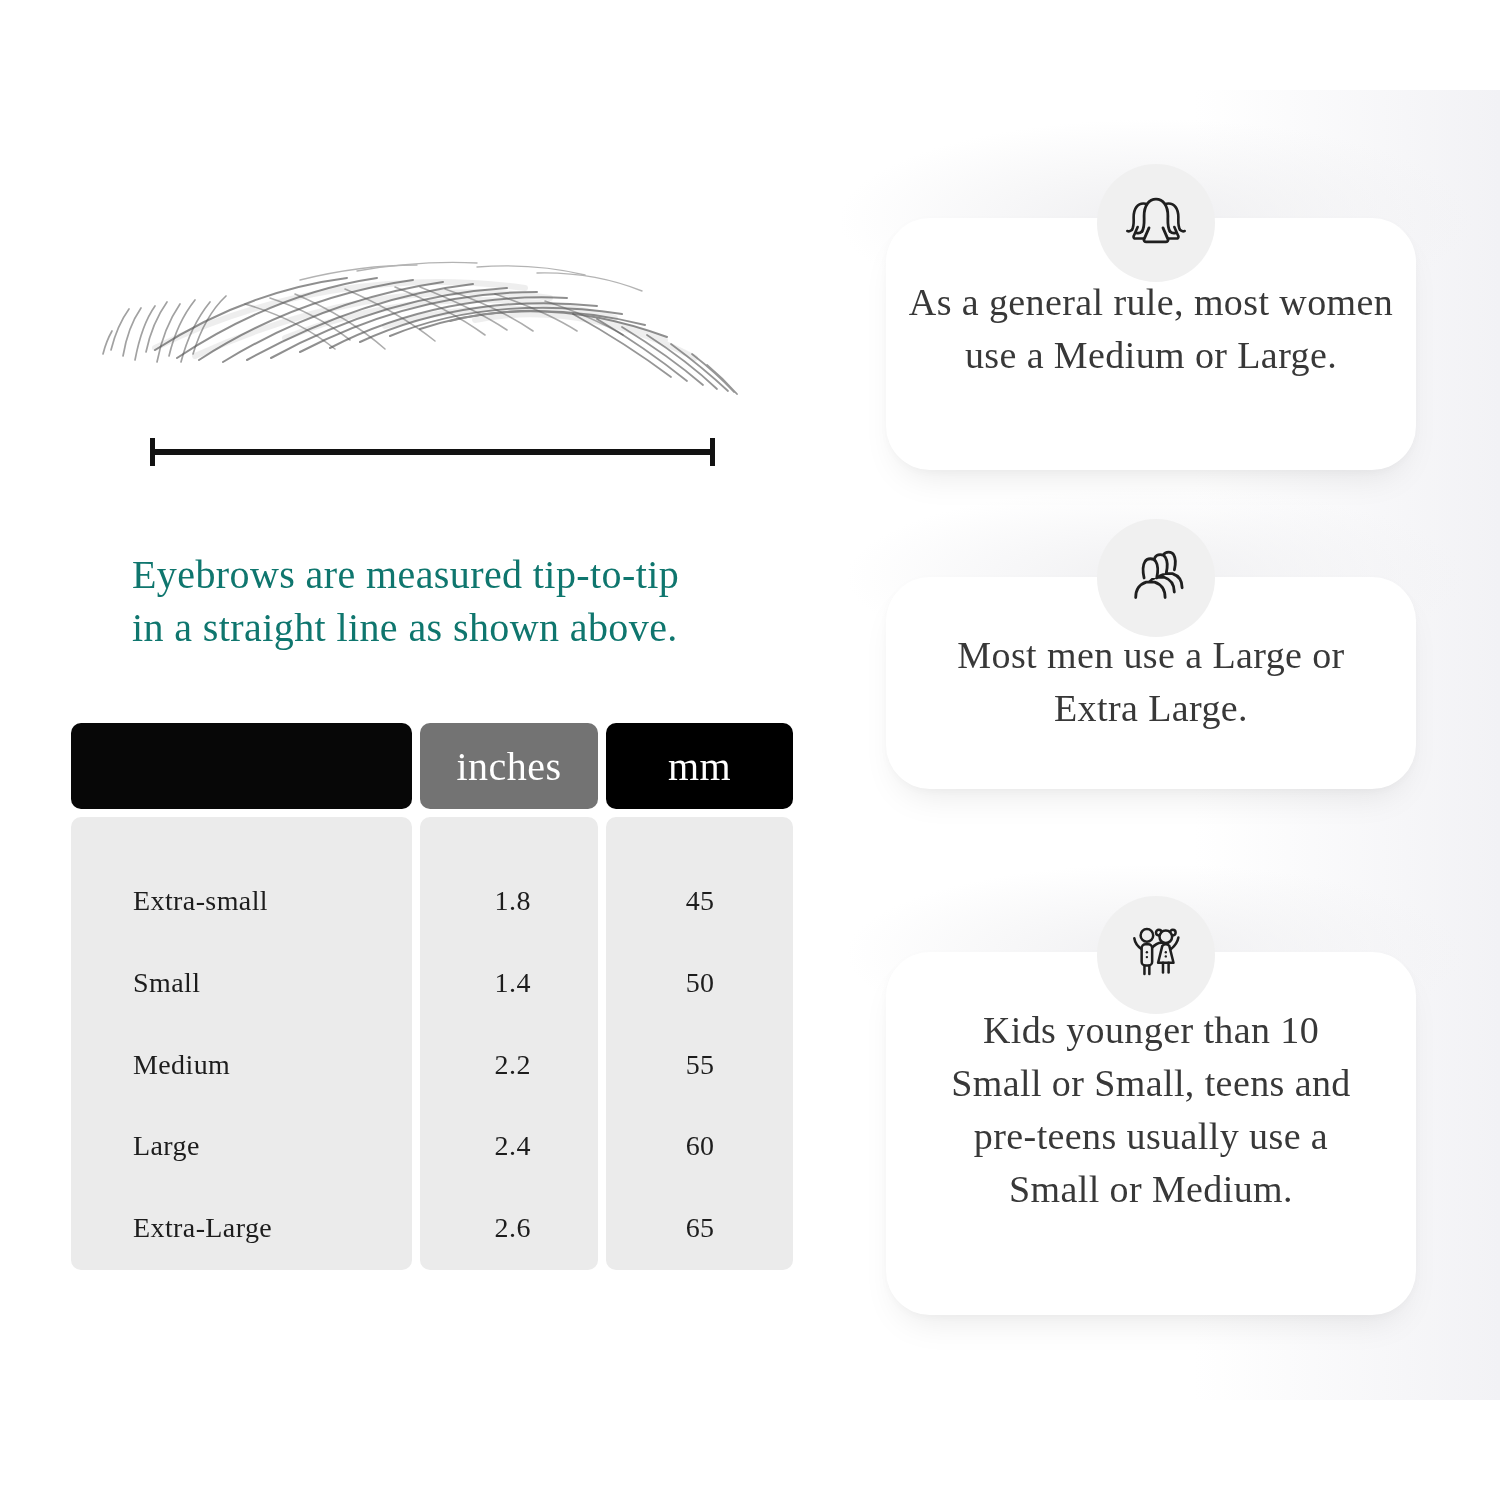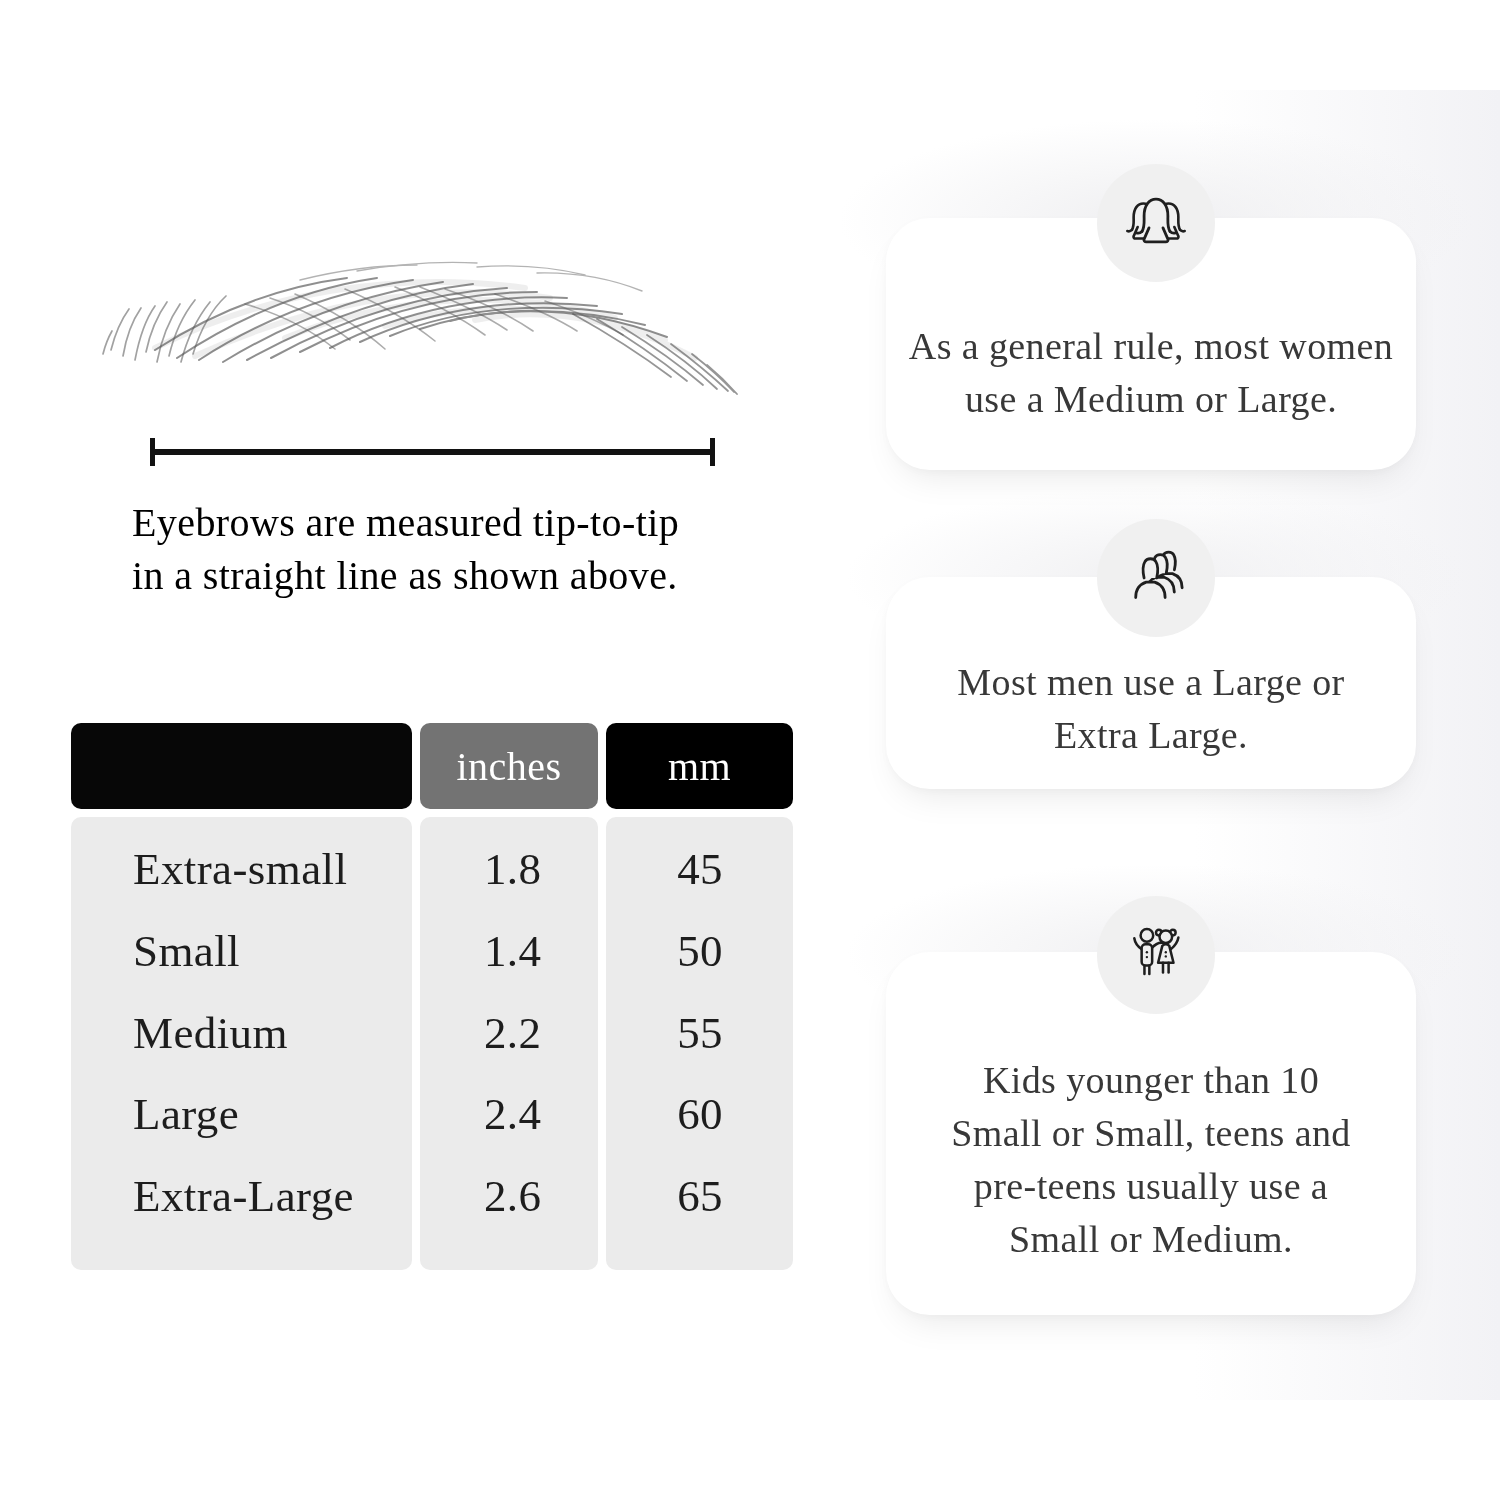--- a/index.html
+++ b/index.html
@@ -19,48 +19,48 @@
       linear-gradient(90deg,rgba(246,246,248,0) 55%,#f2f2f5 100%);
   }
 
   
   .eyebrow-wrap{position:absolute;left:95px;top:208px;width:650px;height:215px;}
   .measure{position:absolute;left:150px;top:438px;width:565px;height:28px;}
   .measure .bar{position:absolute;left:0;top:11px;width:565px;height:6px;background:#121212;}
   .measure .cap{position:absolute;top:0;width:5px;height:28px;background:#121212;}
   .measure .cap.left{left:0;} .measure .cap.right{right:0;}
   .caption{
-    position:absolute;left:132px;top:496px;width:640px;
-    font-size:40px;line-height:53px;letter-spacing:.4px;color:#000000;
+    position:absolute;left:132px;top:548px;width:640px;
+    font-size:40px;line-height:53px;letter-spacing:.4px;color:#0f766e;
   }
 
   
   .th{position:absolute;height:86px;border-radius:10px;
       display:flex;align-items:center;justify-content:center;
       font-size:40px;letter-spacing:.5px;}
   .th1{left:71px;top:723px;width:341px;}
   .th2{left:420px;top:723px;width:178px;}
   .th3{left:606px;top:723px;width:187px;}
   .tbody-bg{position:absolute;top:817px;height:453px;border-radius:10px;}
   .tb1{left:71px;width:341px;} .tb2{left:420px;width:178px;} .tb3{left:606px;width:187px;}
   .trows{
     position:absolute;left:71px;top:817px;width:722px;height:453px;
     box-sizing:border-box;padding:26px 0;
     display:flex;flex-direction:column;justify-content:space-between;
   }
-  .trow{display:flex;align-items:flex-start;height:74px;font-size:45px;letter-spacing:.4px;}
+  .trow{display:flex;align-items:flex-end;height:74px;font-size:28px;letter-spacing:.4px;}
   .tc-label{width:349px;box-sizing:border-box;padding-left:62px;}
   .tc-in{width:190px;text-align:center;}
   .tc-mm{width:187px;text-align:center;}
 
   
   .card{
     position:absolute;left:886px;width:530px;background:#ffffff;border-radius:44px;
     box-shadow:0 18px 36px -14px rgba(0,0,0,.10),0 2px 8px rgba(0,0,0,.025);
-    display:flex;align-items:center;justify-content:center;text-align:center;
+    display:flex;justify-content:center;text-align:center;
     box-sizing:border-box;
   }
   .card-text{font-size:38px;line-height:53px;letter-spacing:.4px;color:#383838;}
   .card1{top:218px;height:252px;padding-top:58px;}
   .card2{top:577px;height:212px;padding-top:52px;}
   .card3{top:952px;height:363px;padding-top:52px;}
   .icon-circle{
     position:absolute;width:118px;height:118px;border-radius:50%;background:#f0f0f0;
     display:flex;align-items:center;justify-content:center;
   }

